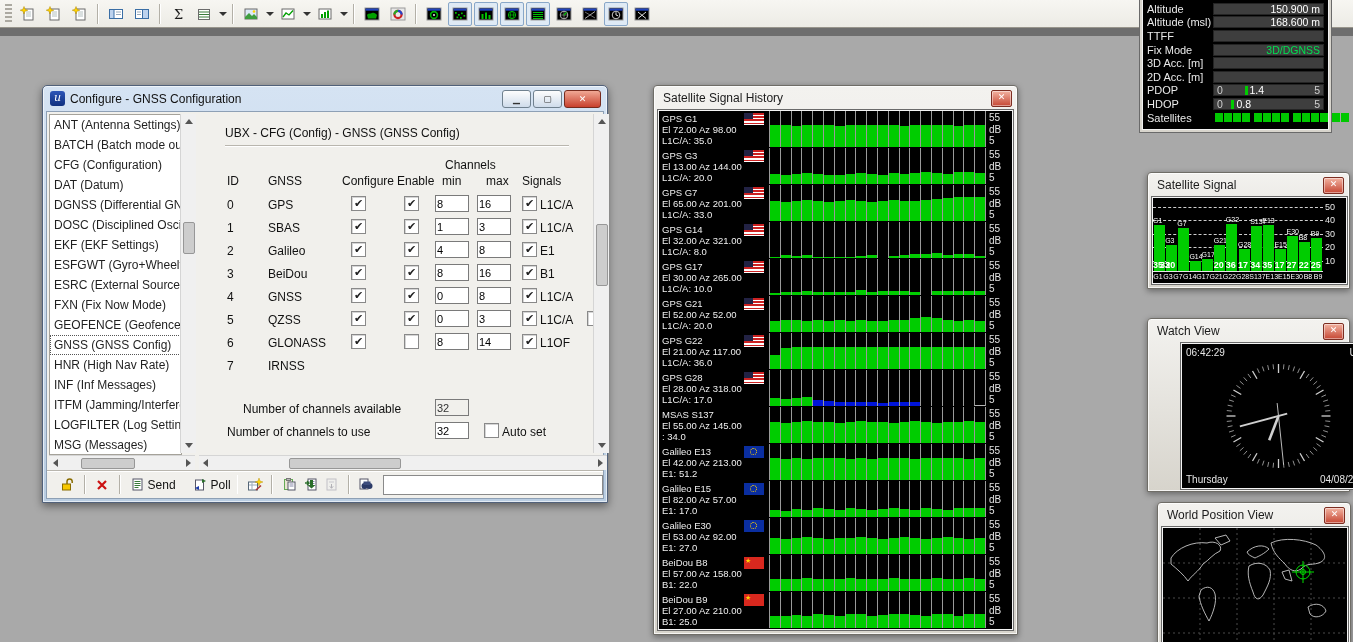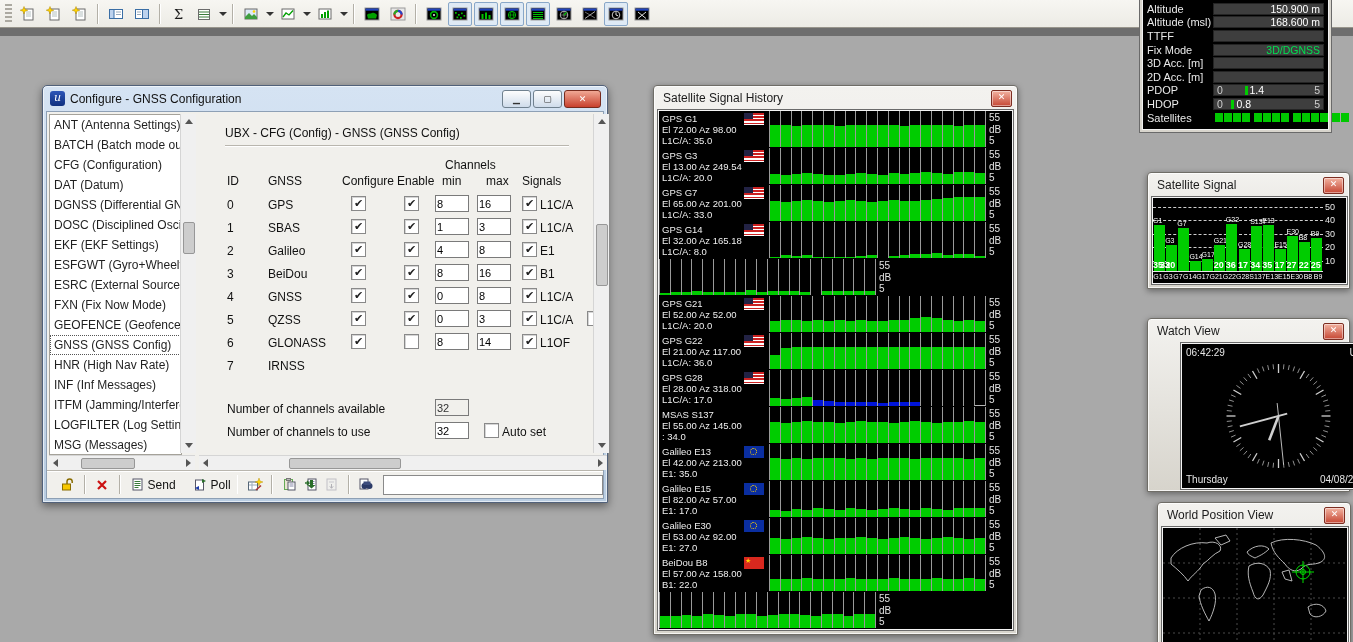--- a/index.html
+++ b/index.html
@@ -412,21 +412,21 @@
           <div class="lbl" style="position: absolute; left: 69px; top: 222px;">GLONASS</div>
           <div class="cb chk" style="left: 152px; top: 220px;"></div>
           <div class="cb" style="left: 205px; top: 220px;"></div>
           <input class="num" value="8" style="left: 236px; top: 219px;">
           <input class="num" value="14" style="left: 278px; top: 219px;">
           <div class="cb chk" style="left: 323px; top: 220px;"></div>
           <div class="lbl" style="position: absolute; left: 341px; top: 222px;">L1OF</div>
           <div class="lbl" style="position: absolute; left: 28px; top: 245px;">7</div>
           <div class="lbl" style="position: absolute; left: 69px; top: 245px;">IRNSS</div>
         </div>
-      <div class="lbl" style="left:28px;top:288px;">Number of channels available</div>
+      <div class="lbl" style="left:44px;top:288px;">Number of channels available</div>
       <input class="num ro" style="left: 236px; top: 285px;" readonly="" value="32">
       <div class="lbl" style="left:28px;top:311px;">Number of channels to use</div>
       <input class="num" style="left: 236px; top: 308px;" value="32">
       <div class="cb" style="left:285px;top:309px;"></div>
       <div class="lbl" style="left:303px;top:311px;">Auto set</div>
     </div>
 
     <div class="vscroll" style="left:545.5px;top:2px;width:15px;height:339px;">
       <div class="sb-arrow" style="left:4px;top:5px;border-left:4px solid transparent;border-right:4px solid transparent;border-bottom:5px solid #555;"></div>
       <div class="sb-thumb" style="left:2px;top:110px;width:10px;height:60px;"></div>
@@ -597,21 +597,21 @@
         </div>
         <div class="h-axis">
           <span>55</span>
           <span>dB</span>
           <span>5</span>
         </div>
       </div>
       <div class="h-row">
         <div class="h-lab">
           <div>GPS G3</div>
-          <div>El 13.00 Az 249.54</div>
+          <div>El 13.00 Az 144.00</div>
           <div>L1C/A: 20.0</div>
           <div class="h-flag flag-us"></div>
         </div>
         <div class="h-bars">
           <div class="h-col">
             <div class="h-bar" style="height: 28%; background: rgb(0, 204, 0);"></div>
           </div>
           <div class="h-col">
             <div class="h-bar" style="height: 26%; background: rgb(0, 204, 0);"></div>
           </div>
@@ -747,21 +747,21 @@
         </div>
         <div class="h-axis">
           <span>55</span>
           <span>dB</span>
           <span>5</span>
         </div>
       </div>
       <div class="h-row">
         <div class="h-lab">
           <div>GPS G14</div>
-          <div>El 32.00 Az 165.18</div>
+          <div>El 32.00 Az 321.00</div>
           <div>L1C/A: 8.0</div>
           <div class="h-flag flag-us"></div>
         </div>
         <div class="h-bars">
           <div class="h-col">
             <div class="h-bar" style="height: 4%; background: rgb(0, 204, 0);"></div>
           </div>
           <div class="h-col">
             <div class="h-bar" style="height: 8%; background: rgb(0, 204, 0);"></div>
           </div>
@@ -820,20 +820,26 @@
             <div class="h-bar" style="height: 6%; background: rgb(0, 204, 0);"></div>
           </div>
         </div>
         <div class="h-axis">
           <span>55</span>
           <span>dB</span>
           <span>5</span>
         </div>
       </div>
       <div class="h-row">
+        <div class="h-lab">
+          <div>GPS G17</div>
+          <div>El 30.00 Az 265.00</div>
+          <div>L1C/A: 10.0</div>
+          <div class="h-flag flag-us"></div>
+        </div>
         <div class="h-bars">
           <div class="h-col">
             <div class="h-bar" style="height: 6%; background: rgb(0, 204, 0);"></div>
           </div>
           <div class="h-col">
             <div class="h-bar" style="height: 8%; background: rgb(0, 204, 0);"></div>
           </div>
           <div class="h-col">
             <div class="h-bar" style="height: 8%; background: rgb(0, 204, 0);"></div>
           </div>
@@ -1191,21 +1197,21 @@
         <div class="h-axis">
           <span>55</span>
           <span>dB</span>
           <span>5</span>
         </div>
       </div>
       <div class="h-row">
         <div class="h-lab">
           <div>Galileo E13</div>
           <div>El 42.00 Az 213.00</div>
-          <div>E1: 35.0</div>
+          <div>E1: 51.2</div>
           <div class="h-flag flag-eu"></div>
         </div>
         <div class="h-bars">
           <div class="h-col">
             <div class="h-bar" style="height: 60%; background: rgb(0, 204, 0);"></div>
           </div>
           <div class="h-col">
             <div class="h-bar" style="height: 58%; background: rgb(0, 204, 0);"></div>
           </div>
           <div class="h-col">
@@ -1488,20 +1494,26 @@
             <div class="h-bar" style="height: 34%; background: rgb(0, 204, 0);"></div>
           </div>
         </div>
         <div class="h-axis">
           <span>55</span>
           <span>dB</span>
           <span>5</span>
         </div>
       </div>
       <div class="h-row">
+        <div class="h-lab">
+          <div>BeiDou B9</div>
+          <div>El 27.00 Az 210.00</div>
+          <div>B1: 25.0</div>
+          <div class="h-flag flag-cn"></div>
+        </div>
         <div class="h-bars">
           <div class="h-col">
             <div class="h-bar" style="height: 34%; background: rgb(0, 204, 0);"></div>
           </div>
           <div class="h-col">
             <div class="h-bar" style="height: 32%; background: rgb(0, 204, 0);"></div>
           </div>
           <div class="h-col">
             <div class="h-bar" style="height: 36%; background: rgb(0, 204, 0);"></div>
           </div>

